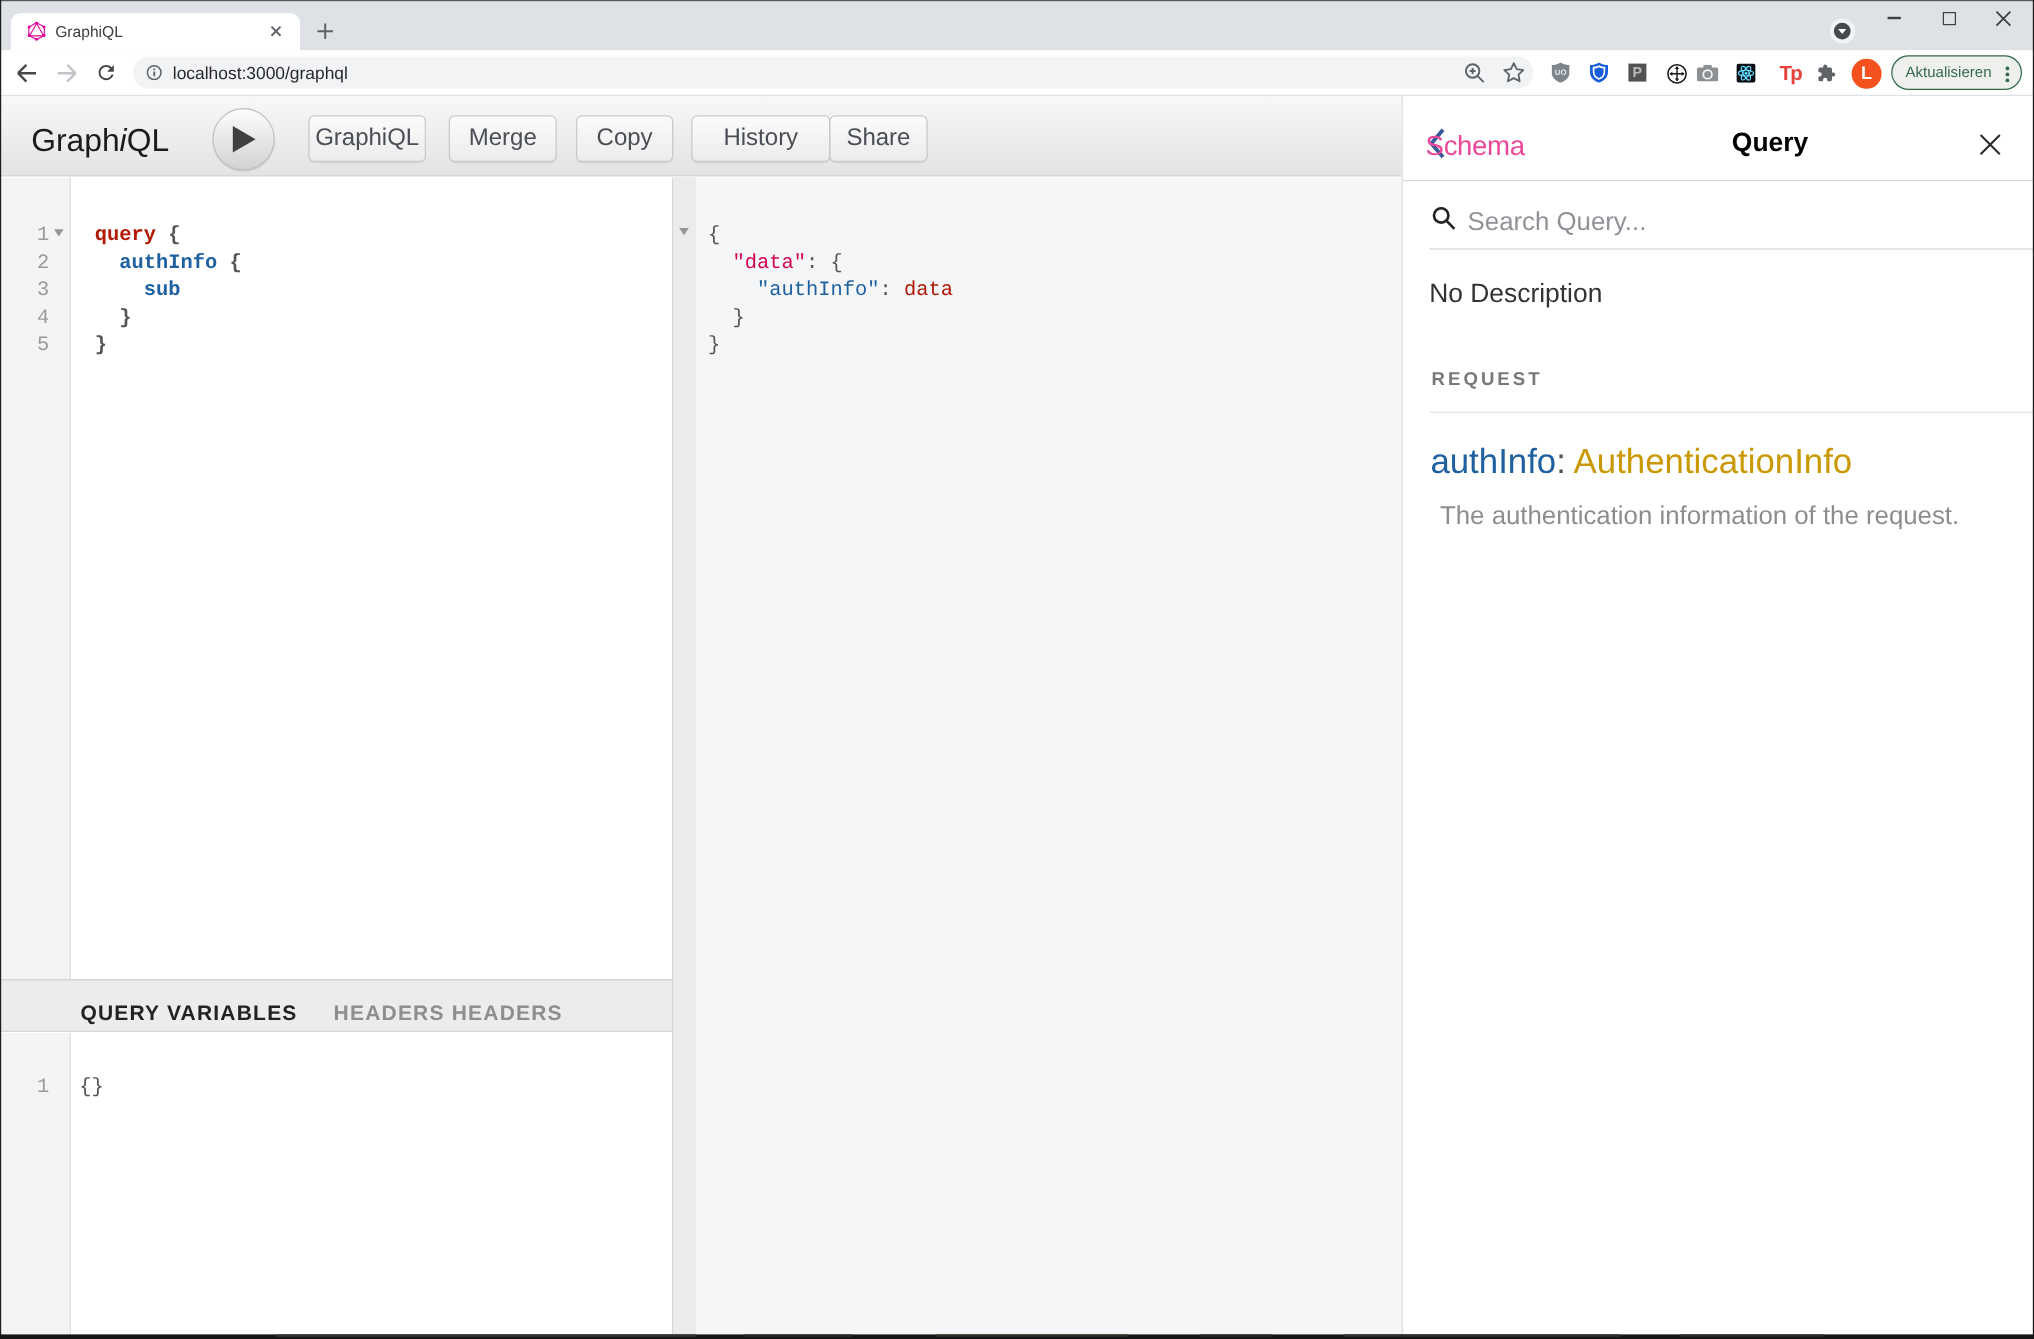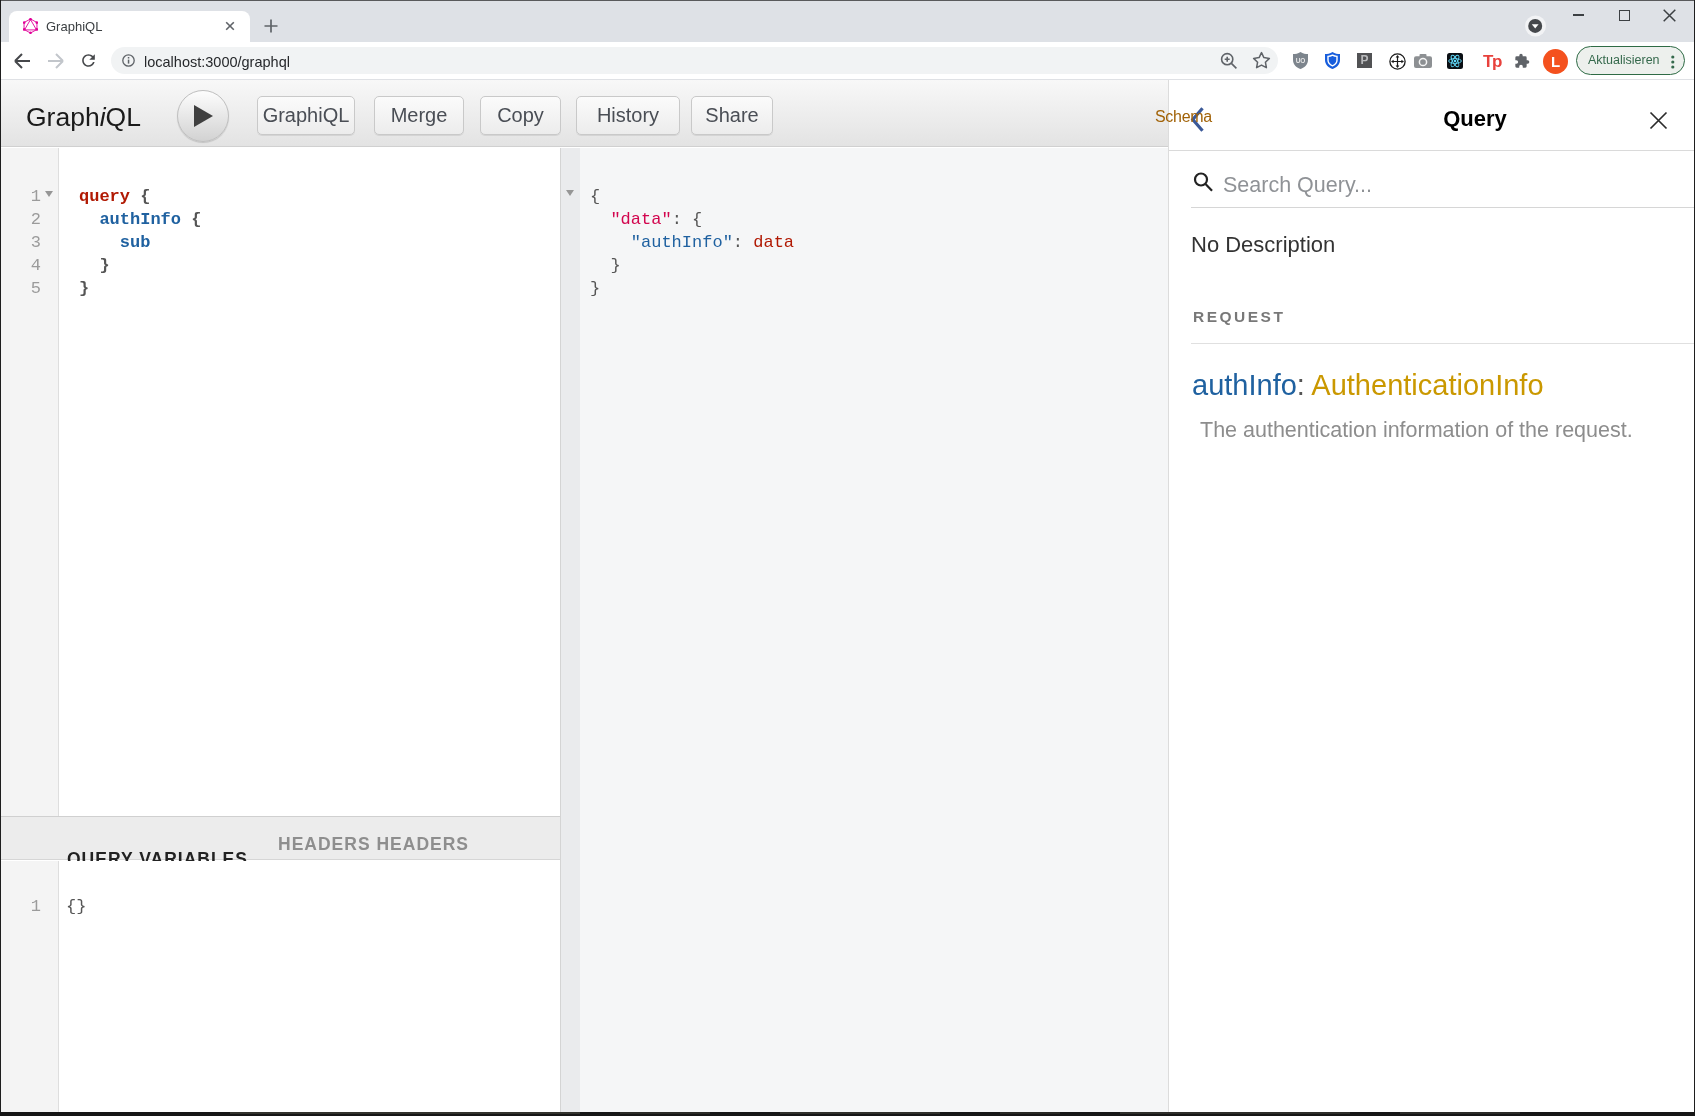--- a/index.html
+++ b/index.html
@@ -187,39 +187,39 @@
     </svg>
   </div>
 
 <div id="topbar" class="abs"></div>
 <div id="logo" class="abs">Graph<i>i</i>QL</div>
 <div id="execbtn" class="abs"></div>
 <div id="exectri" class="abs" style="left:194px; top:105px; width:0; height:0; border-top:11px solid transparent; border-bottom:11px solid transparent; border-left:19px solid #404040;"></div>
 <div class="tbtn abs" style="left:257px; width:98px;">GraphiQL</div>
 <div class="tbtn abs" style="left:374px; width:90px;">Merge</div>
 <div class="tbtn abs" style="left:480px; width:81px;">Copy</div>
-<div class="tbtn abs" style="left:576px; width:104px;">History</div>
+<div class="tbtn abs" style="left:576px; width:116px;">History</div>
 <div class="tbtn abs" style="left:691px; width:82px;">Share</div>
 
 <div id="qeditor" class="abs"></div>
 <div id="qgutter" class="abs"></div>
 <div class="abs mono lnum" style="left:1px; top:185px;">1</div>
 <div class="abs mono lnum" style="left:1px; top:208px;">2</div>
 <div class="abs mono lnum" style="left:1px; top:231px;">3</div>
 <div class="abs mono lnum" style="left:1px; top:254px;">4</div>
 <div class="abs mono lnum" style="left:1px; top:277px;">5</div>
 <div class="abs" style="left:45px; top:191px; width:0; height:0; border-left:4.5px solid transparent; border-right:4.5px solid transparent; border-top:6.5px solid #969696;"></div>
 <div class="abs mono cmline" style="left:79px; top:185px;font-weight:bold;"><span class="kw">query</span> {
   <span class="prop">authInfo</span> {
     <span class="prop">sub</span>
   }
 }</div>
 
 <div id="vtitle" class="abs"></div>
-<div id="vtlabel1" class="abs" style="left:67px; top:834px; font-size:17.5px; font-weight:bold; color:#222; letter-spacing:1.0px;margin-top:15px;">QUERY VARIABLES</div>
+<div id="vtlabel1" class="abs" style="left:67px; top:834px; font-size:17.5px; font-weight:bold; color:#222; letter-spacing:1.0px;">QUERY VARIABLES</div>
 <div id="vtlabel2" class="abs" style="left:278px; top:834px; font-size:17.5px; font-weight:bold; color:#8e8e8e; letter-spacing:1.0px;">HEADERS HEADERS</div>
 <div id="veditor" class="abs"></div>
 <div id="vgutter" class="abs"></div>
 <div class="abs mono lnum" style="left:1px; top:895px;">1</div>
 <div class="abs mono cmline" style="left:66px; top:895px;">{}</div>
 
 <div id="result" class="abs"></div>
 <div id="rgutter" class="abs"></div>
 <div class="abs" style="left:566px; top:190px; width:0; height:0; border-left:4.5px solid transparent; border-right:4.5px solid transparent; border-top:6.5px solid #969696;"></div>
 <div class="abs mono cmline" style="left:590px; top:185px;">{
@@ -227,21 +227,21 @@
     <span class="prop">"authInfo"</span>: <span class="kw">data</span>
   }
 }</div>
 
 <div id="docpanel" class="abs"></div>
 <div id="docchev" class="abs" style="left:1188.5px; top:106px;">
     <svg width="16" height="27">
       <path d="M13.5,2.2 L3.8,13.5 L13.5,24.8" stroke="#3B5998" stroke-width="3.2" fill="none"></path>
     </svg>
   </div>
-<div id="docschema" class="abs" style="left:1155px; top:107.5px; font-size:16px; letter-spacing:-0.3px; color:#a16207;">Schema</div>
+<div id="docschema" class="abs" style="left:1188px; top:107.5px; font-size:23px; letter-spacing:-0.3px; color:#ec4899;">Schema</div>
 <div id="doctitle" class="abs" style="left:1305px; top:106px; width:340px; text-align:center; font-size:22px; font-weight:bold; color:#000;">Query</div>
 <div id="docx" class="abs" style="left:1649px; top:111px;">
     <svg width="19" height="19">
       <path d="M1.5,1.5 L17.5,17.5 M17.5,1.5 L1.5,17.5" stroke="#2b2b2b" stroke-width="1.7"></path>
     </svg>
   </div>
 <div class="hdiv abs" style="left:1169px; top:150px; width:526px; background:#dadada;"></div>
 <div id="searchicon" class="abs" style="left:1193px; top:172px;">
     <svg width="21" height="21">
       <circle cx="8" cy="7.5" r="6" stroke="#222" stroke-width="2.2" fill="none"></circle>

